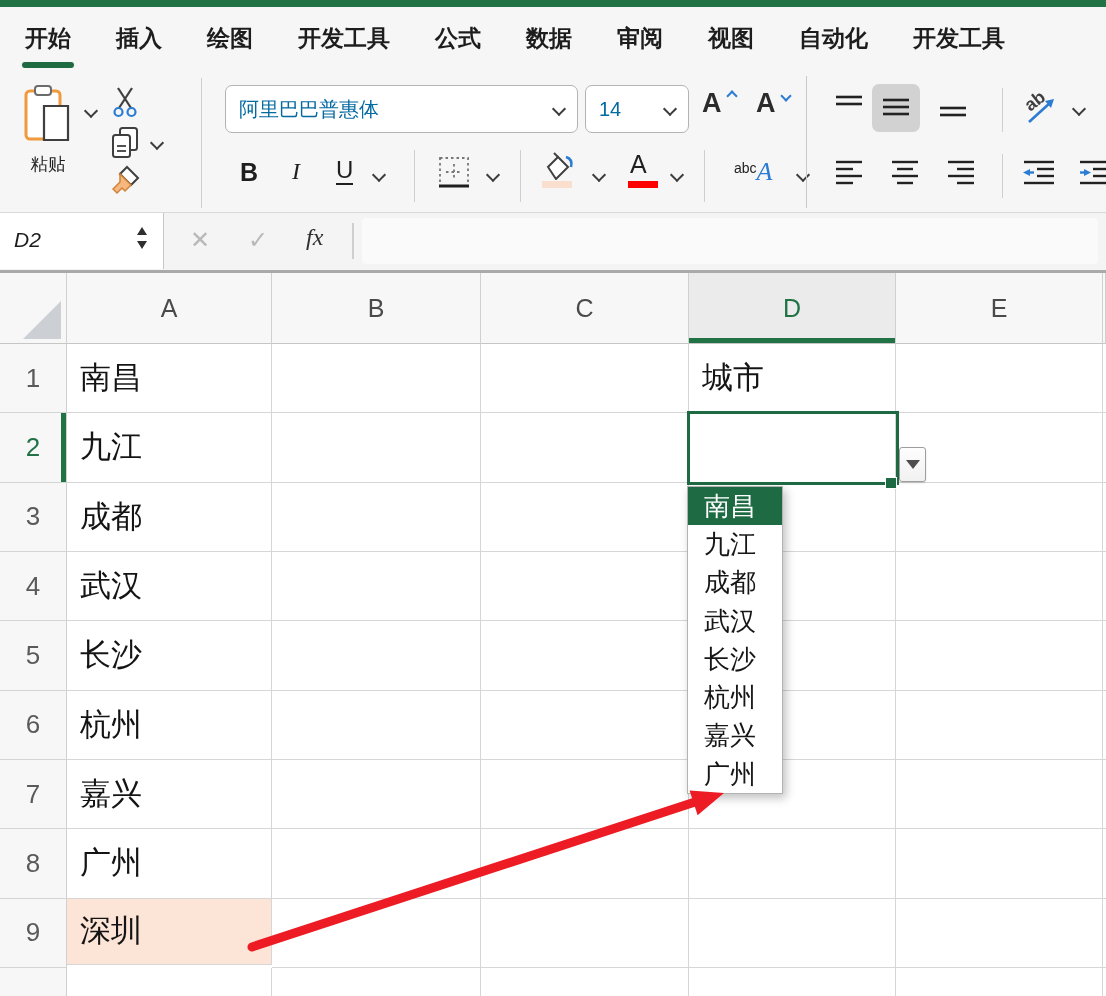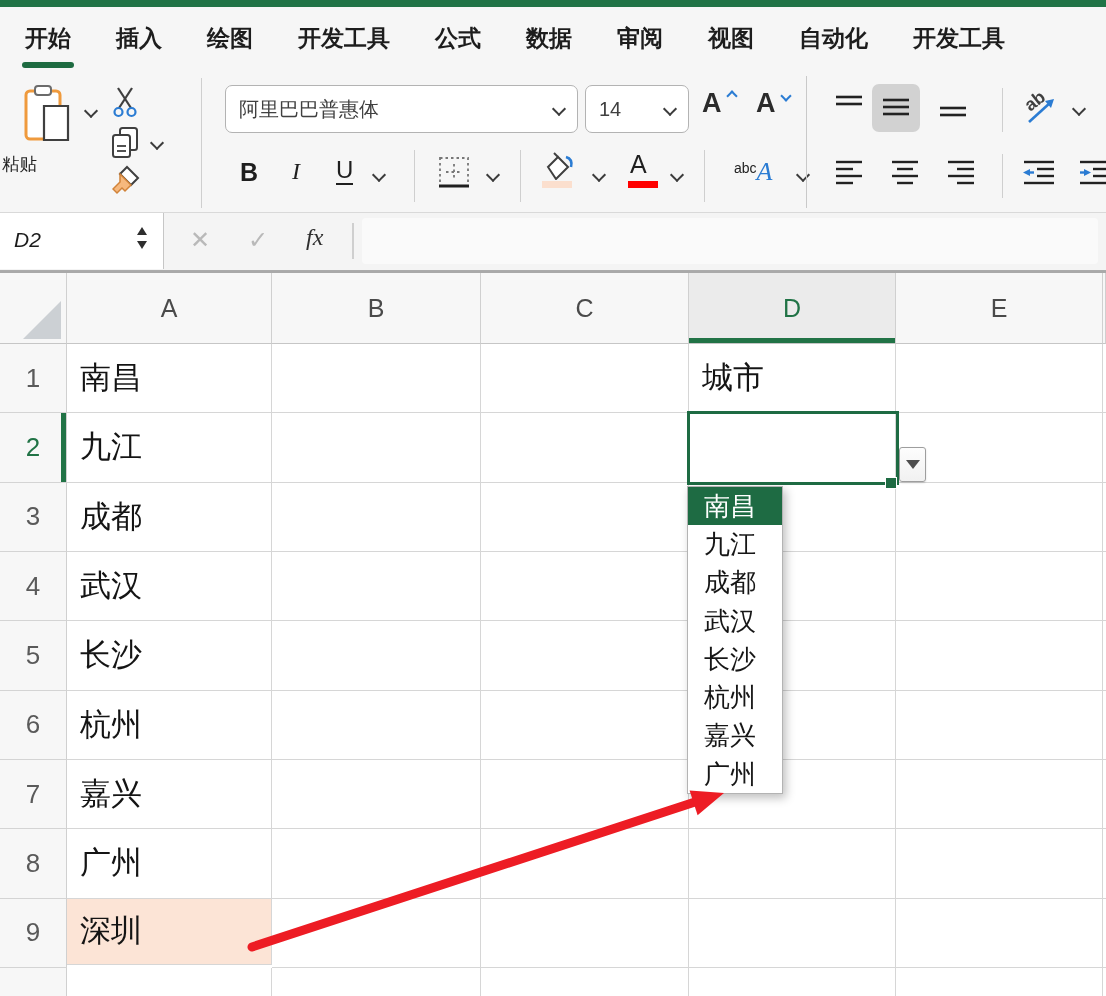--- a/index.html
+++ b/index.html
@@ -13,30 +13,30 @@
   .tab.active::after{content:"";position:absolute;left:-3px;right:-3px;bottom:-14px;height:6px;border-radius:3px;background:#1E6B41;}
   
   #ribbon{position:absolute;left:0;top:70px;width:1106px;height:143px;background:#f6f6f6;border-bottom:1px solid #d9d9d9;box-sizing:border-box;}
   .rb{position:absolute;}
   .vdiv{position:absolute;width:1px;background:#cfcfcf;}
   .chev{display:inline-block;width:8px;height:8px;border-left:2.4px solid #3b3b3b;border-bottom:2.4px solid #3b3b3b;transform:rotate(-45deg);}
   .chev.blue{border-color:#2b7cd3;width:6px;height:6px;}
   .chev.up{transform:rotate(135deg);}
   .combo{position:absolute;background:#fff;border:1.5px solid #b3b3b3;border-radius:7px;box-sizing:border-box;
          display:flex;align-items:center;padding:0 13px;justify-content:space-between;}
-  .combo .cval{font-size:20px;color:#404040;}
+  .combo .cval{font-size:20px;color:#0369a1;}
   .glyph-b{font-size:25px;font-weight:bold;color:#1f1f1f;}
   .glyph-i{font-size:24px;font-style:italic;font-family:"Liberation Serif","DejaVu Serif",serif;color:#1f1f1f;}
   .glyph-u{font-size:24px;color:#1f1f1f;border-bottom:2.5px solid #1f1f1f;line-height:1;}
   .biga{font-size:27px;font-weight:600;color:#2b2b2b;}
   .swatch{position:absolute;height:7px;width:30px;}
   .abc-small{font-size:14px;color:#222;text-align:right;}
   .abc-A{font-size:26px;font-style:italic;font-family:"Liberation Serif","DejaVu Serif",serif;color:#2b7cd3;position:relative;top:7px;}
   .midbg{position:absolute;background:#d2d2d2;border-radius:7px;}
-  .paste-label{position:absolute;font-size:17.5px;color:#1f1f1f;text-align:left;}
+  .paste-label{position:absolute;font-size:17.5px;color:#1f1f1f;text-align:center;}
   
   #fbar{position:absolute;left:0;top:213px;width:1106px;height:58px;background:#f4f4f4;border-bottom:1.5px solid #ababab;box-sizing:border-box;}
   #namebox{position:absolute;left:0;top:0;width:164px;height:56px;background:#fff;border-right:1.5px solid #c6c6c6;box-sizing:border-box;font-style:italic;}
   #namebox .nval{position:absolute;left:14px;top:15px;font-size:21px;color:#1c1c1c;}
   .tri-up{width:0;height:0;border-left:5.5px solid transparent;border-right:5.5px solid transparent;border-bottom:8px solid #2e2e2e;}
   .tri-down{width:0;height:0;border-left:5.5px solid transparent;border-right:5.5px solid transparent;border-top:8px solid #2e2e2e;}
   #spinner{position:absolute;left:137px;top:14px;display:flex;flex-direction:column;gap:6px;}
   .fbtn{position:absolute;top:13px;font-size:24px;color:#b9b9b9;font-weight:bold;}
   #fx{position:absolute;left:306px;top:11px;font-size:24px;font-style:italic;font-family:"Liberation Serif","DejaVu Serif",serif;color:#2e2e2e;}
   #fdiv{position:absolute;left:352px;top:10px;height:36px;width:1.5px;background:#cfcfcf;}

